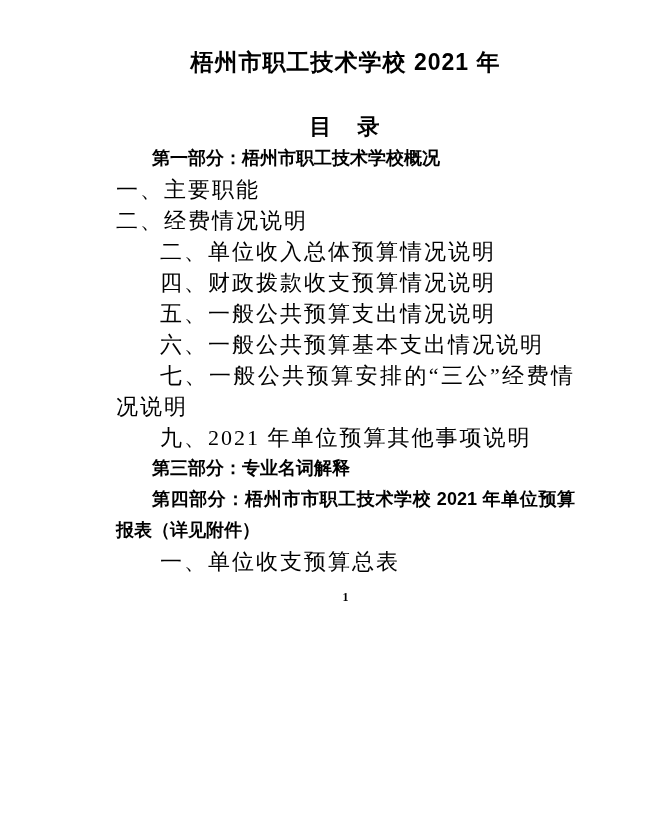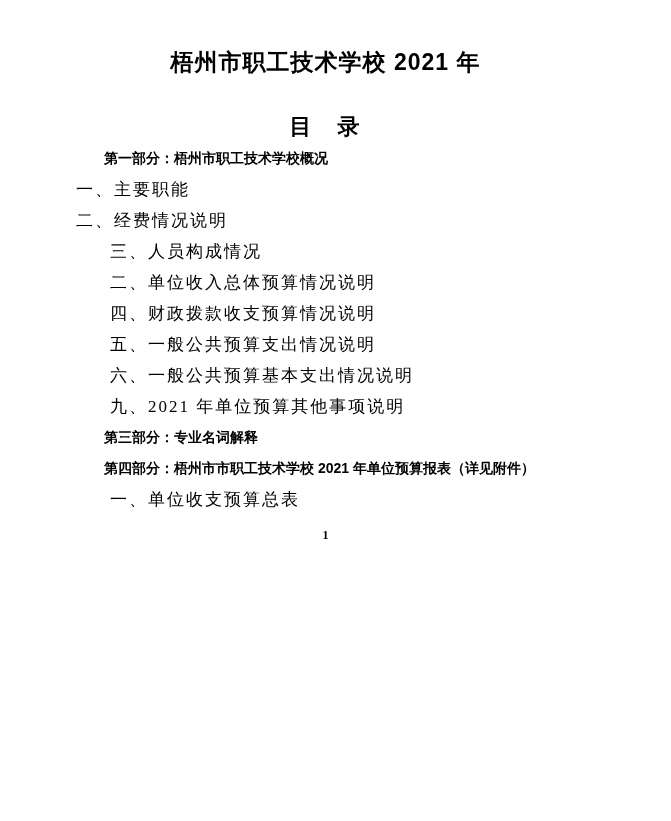--- a/index.html
+++ b/index.html
@@ -8,21 +8,21 @@
     position: relative;
     width: 671px;
     height: 821px;
     margin: 0 auto;
     background: #ffffff;
     color: #000000;
     overflow: hidden;
     font-family: "Liberation Serif", "DejaVu Serif", serif;
   }
   .content {
-    padding: 46px 96px 0 76px;
+    padding: 46px 96px 0 116px;
   }
   .doc-title {
     text-align: center;
     font-family: "Liberation Sans", "DejaVu Sans", sans-serif;
     font-weight: bold;
     font-size: 23px;
     line-height: 33px;
     letter-spacing: 1px;
   }
   .toc-title {
@@ -35,26 +35,26 @@
     margin-bottom: 4px;
     letter-spacing: 2px;
   }
   .toc p {
     line-height: 31px;
     text-align: justify;
   }
   .toc .part-heading {
     font-family: "Liberation Sans", "DejaVu Sans", sans-serif;
     font-weight: bold;
-    font-size: 14px;
+    font-size: 18px;
     text-indent: 2em;
   }
   .toc .item {
     font-family: "Liberation Serif", "DejaVu Serif", serif;
-    font-size: 17px;
+    font-size: 22px;
     letter-spacing: 2px;
   }
   .toc .item.flush { text-indent: 0; }
   .toc .item.indent { text-indent: 2em; }
   .page-number {
     text-align: center;
     font-family: "Liberation Serif", "DejaVu Serif", serif;
     font-size: 12px;
     font-weight: bold;
     line-height: 16px;
@@ -68,26 +68,26 @@
   <div class="content">
 
     <div class="doc-title">梧州市职工技术学校 2021 年</div>
 
     <div class="toc-title">目　录</div>
 
     <div class="toc">
       <p class="part-heading">第一部分：梧州市职工技术学校概况</p>
       <p class="item flush">一、主要职能</p>
       <p class="item flush">二、经费情况说明</p>
-      <p class="item indent">三、人员构成情况</p>
 
       <p class="item indent">二、单位收入总体预算情况说明</p>
       <p class="item indent">四、财政拨款收支预算情况说明</p>
       <p class="item indent">五、一般公共预算支出情况说明</p>
       <p class="item indent">六、一般公共预算基本支出情况说明</p>
+      <p class="item indent">七、一般公共预算安排的“三公”经费情况说明</p>
       <p class="item indent">九、2021 年单位预算其他事项说明</p>
 
       <p class="part-heading">第三部分：专业名词解释</p>
 
       <p class="part-heading">第四部分：梧州市市职工技术学校 2021 年单位预算报表（详见附件）</p>
       <p class="item indent">一、单位收支预算总表</p>
     </div>
 
     <div class="page-number">1</div>
 

